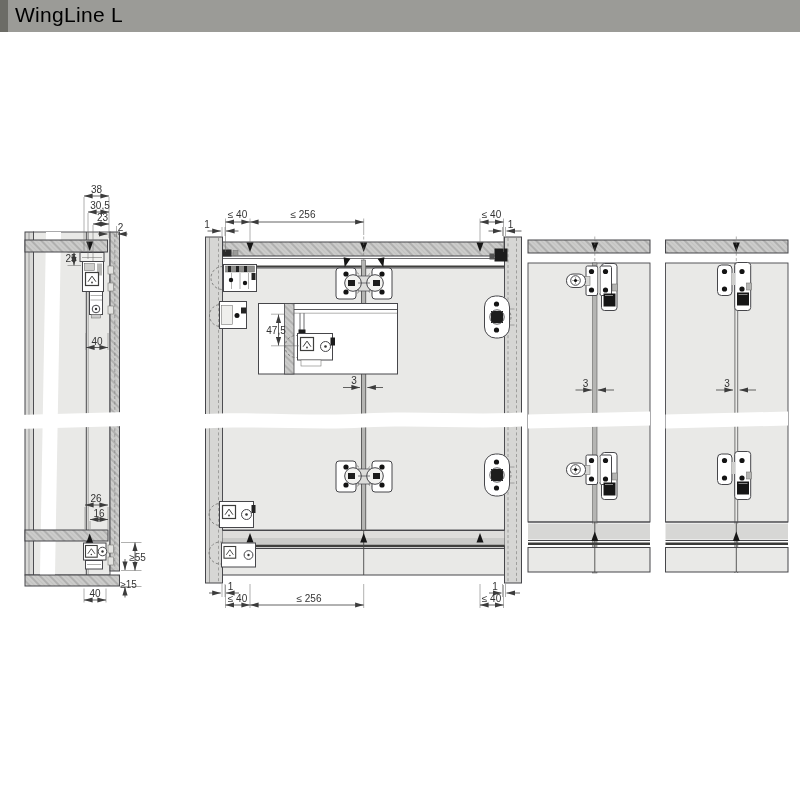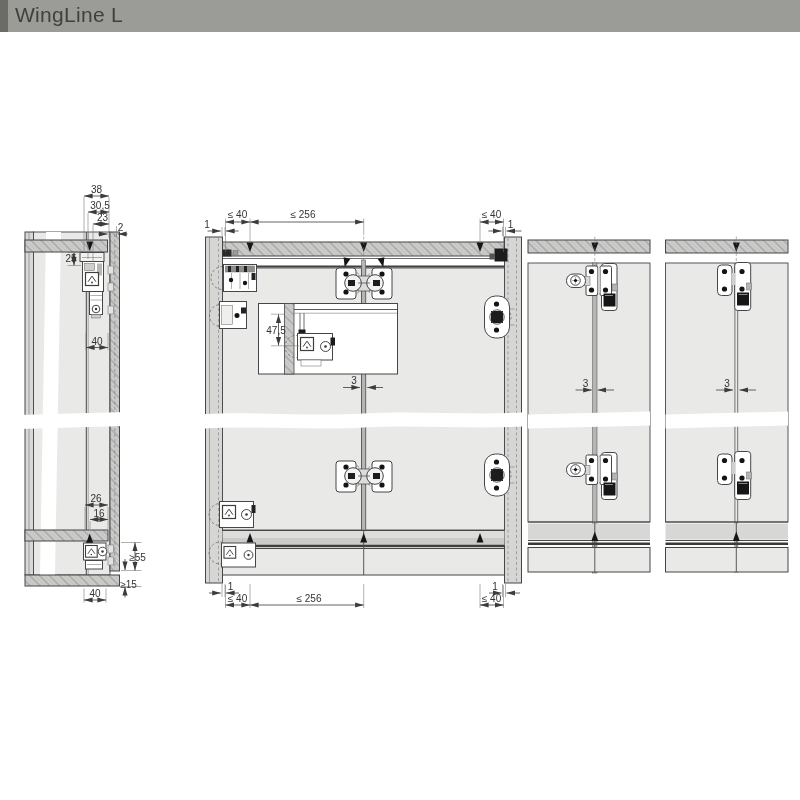--- a/index.html
+++ b/index.html
@@ -1,19 +1,19 @@
 <!DOCTYPE html>
 <html><head>
 <meta charset="utf-8">
 <style>
   html,body{margin:0;padding:0}
   body{width:800px;height:800px;background:#fff;font-family:"Liberation Sans",sans-serif;position:relative;overflow:hidden}
   .header{position:relative;height:32px;background:#9b9b97}
   .header-accent{position:absolute;left:0;top:0;width:8px;height:32px;background:#6c6c66}
-  .header-title{position:absolute;left:15px;top:3px;font-size:21px;color:#404040;letter-spacing:.3px}
+  .header-title{position:absolute;left:15px;top:3px;font-size:21px;color:#000000;letter-spacing:.3px}
   svg{display:block}
   .thin{stroke:#70706e;stroke-width:.55;fill:none}
   .dim{stroke:#3c3c3c;stroke-width:.8;fill:none}
   .dash{stroke-dasharray:3,2.4}
   .dashc{fill:none;stroke:#5a5a58;stroke-width:.65;stroke-dasharray:2.6,2.1}
   .dimtxt{font-family:"Liberation Sans",sans-serif;font-size:10px;fill:#333;text-anchor:middle}
   .wb{fill:#fff}
 </style>
 </head>
 <body>

